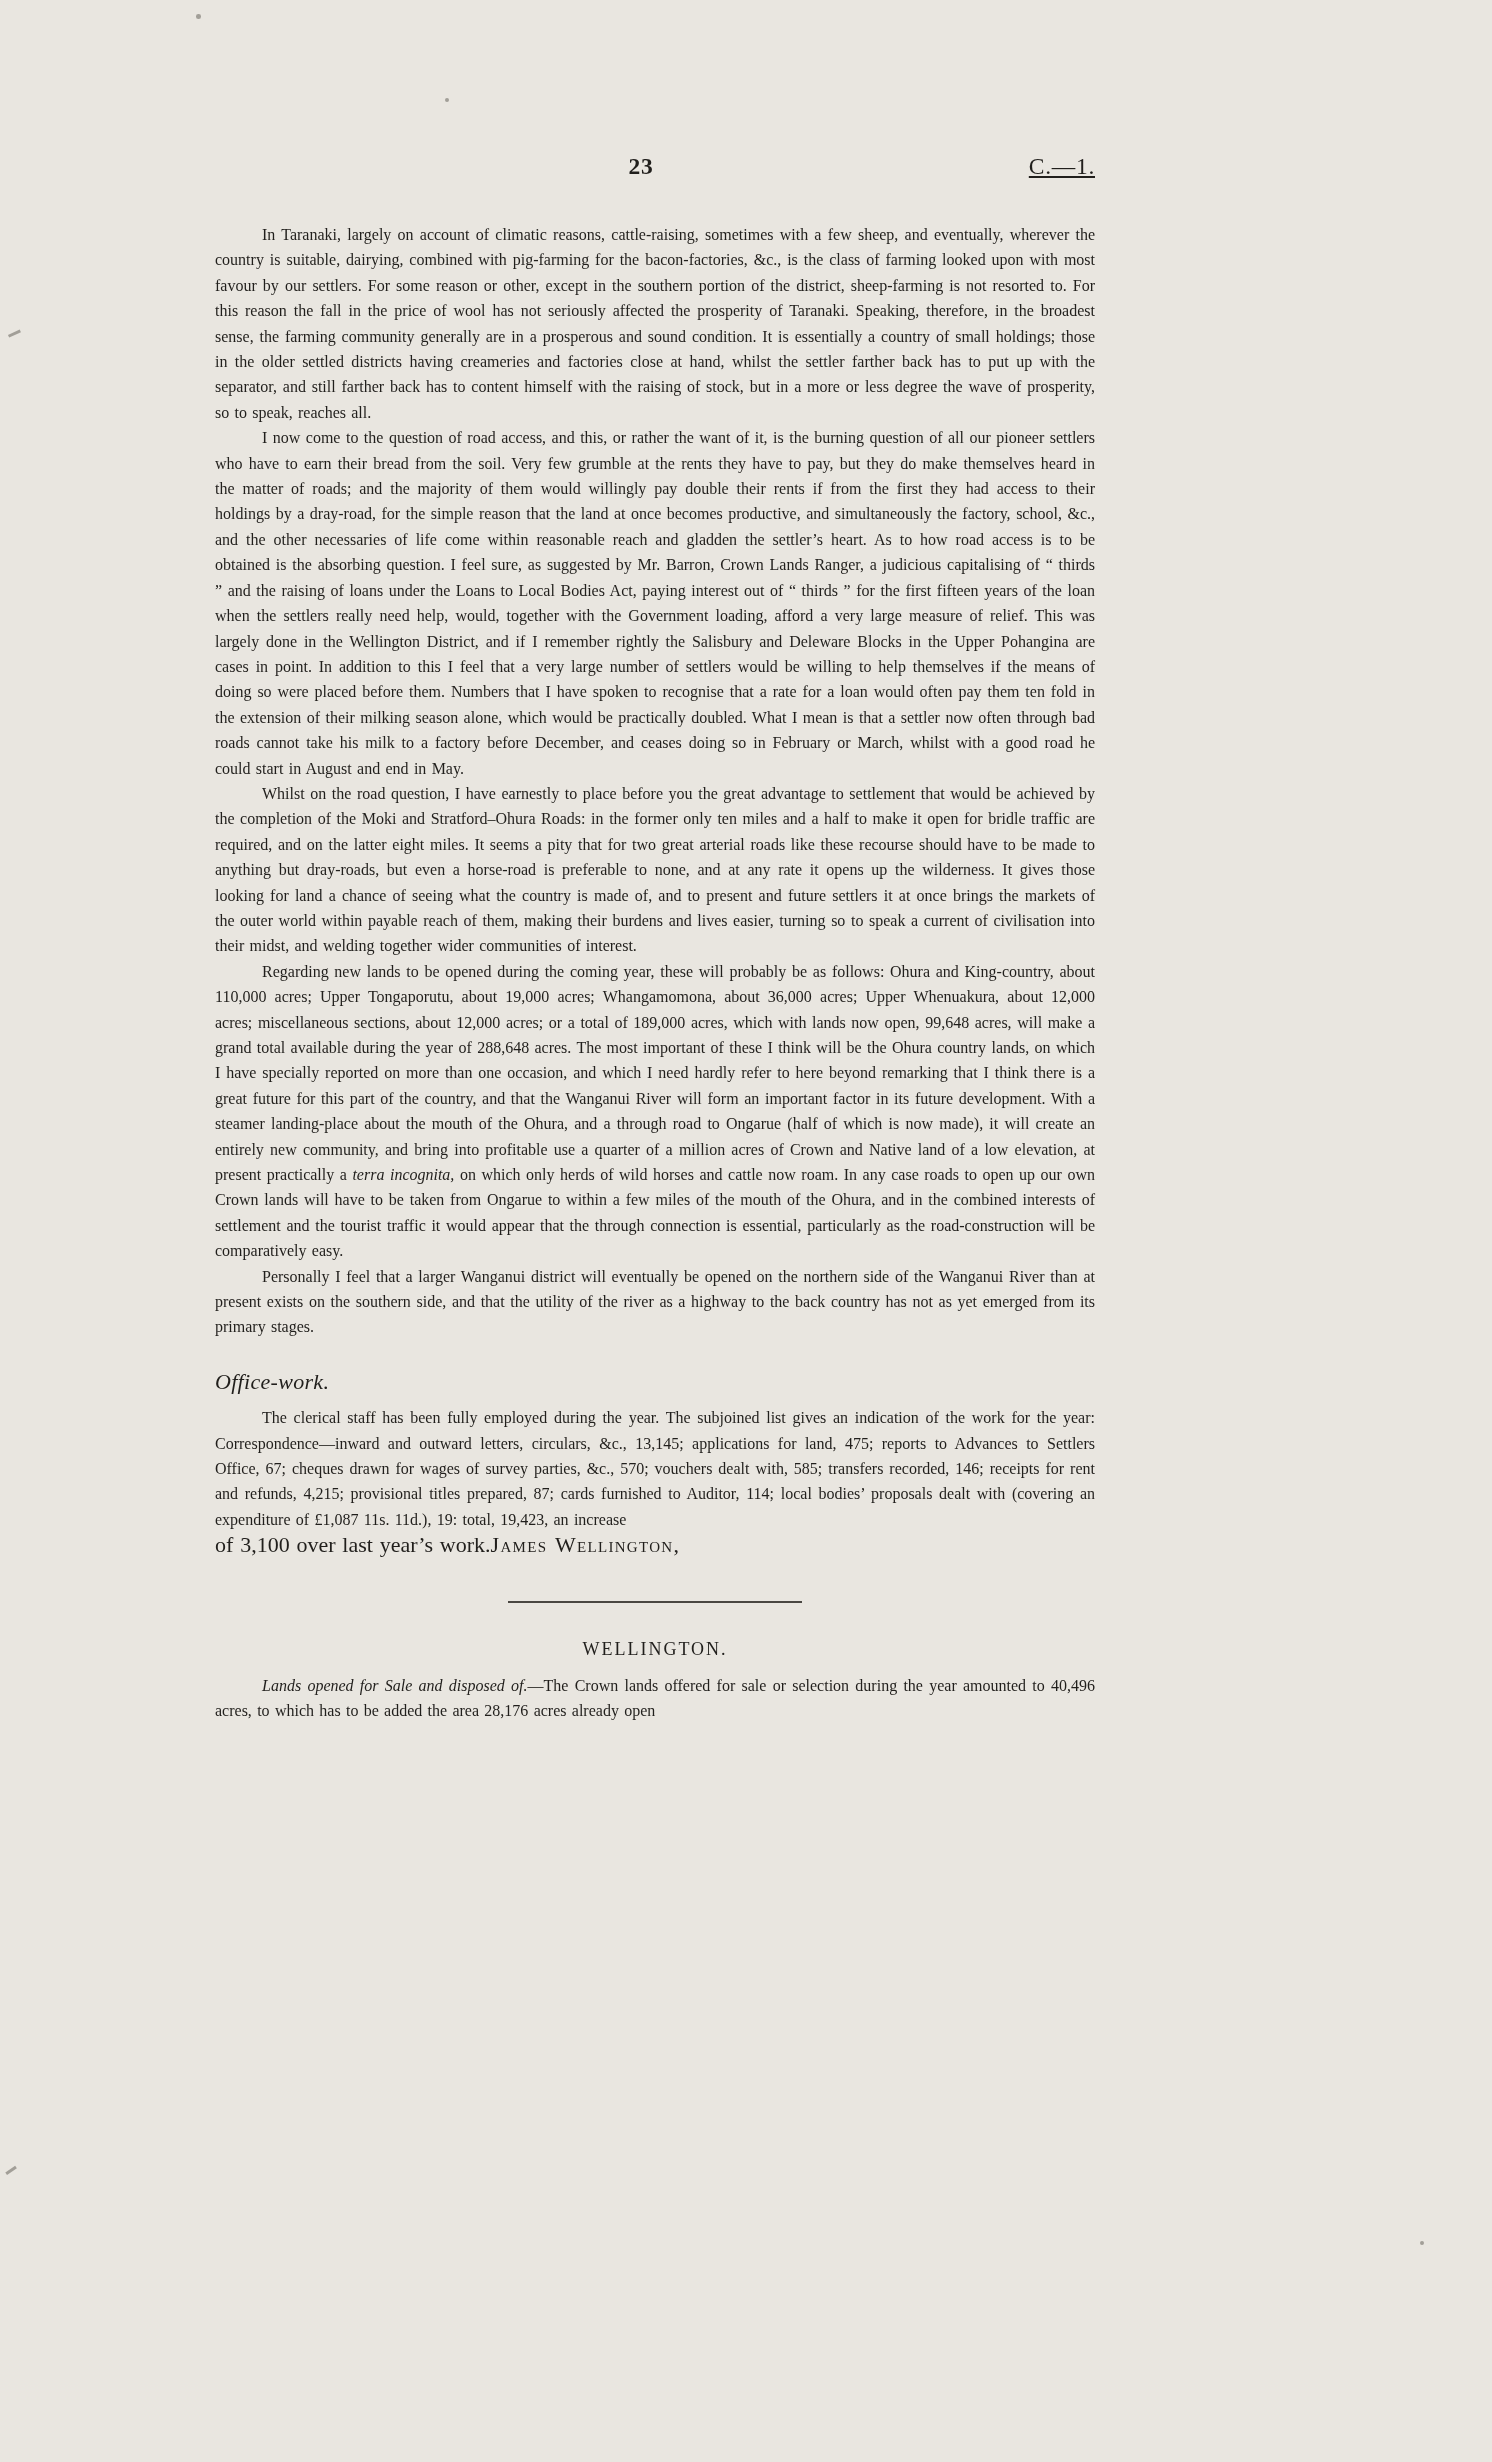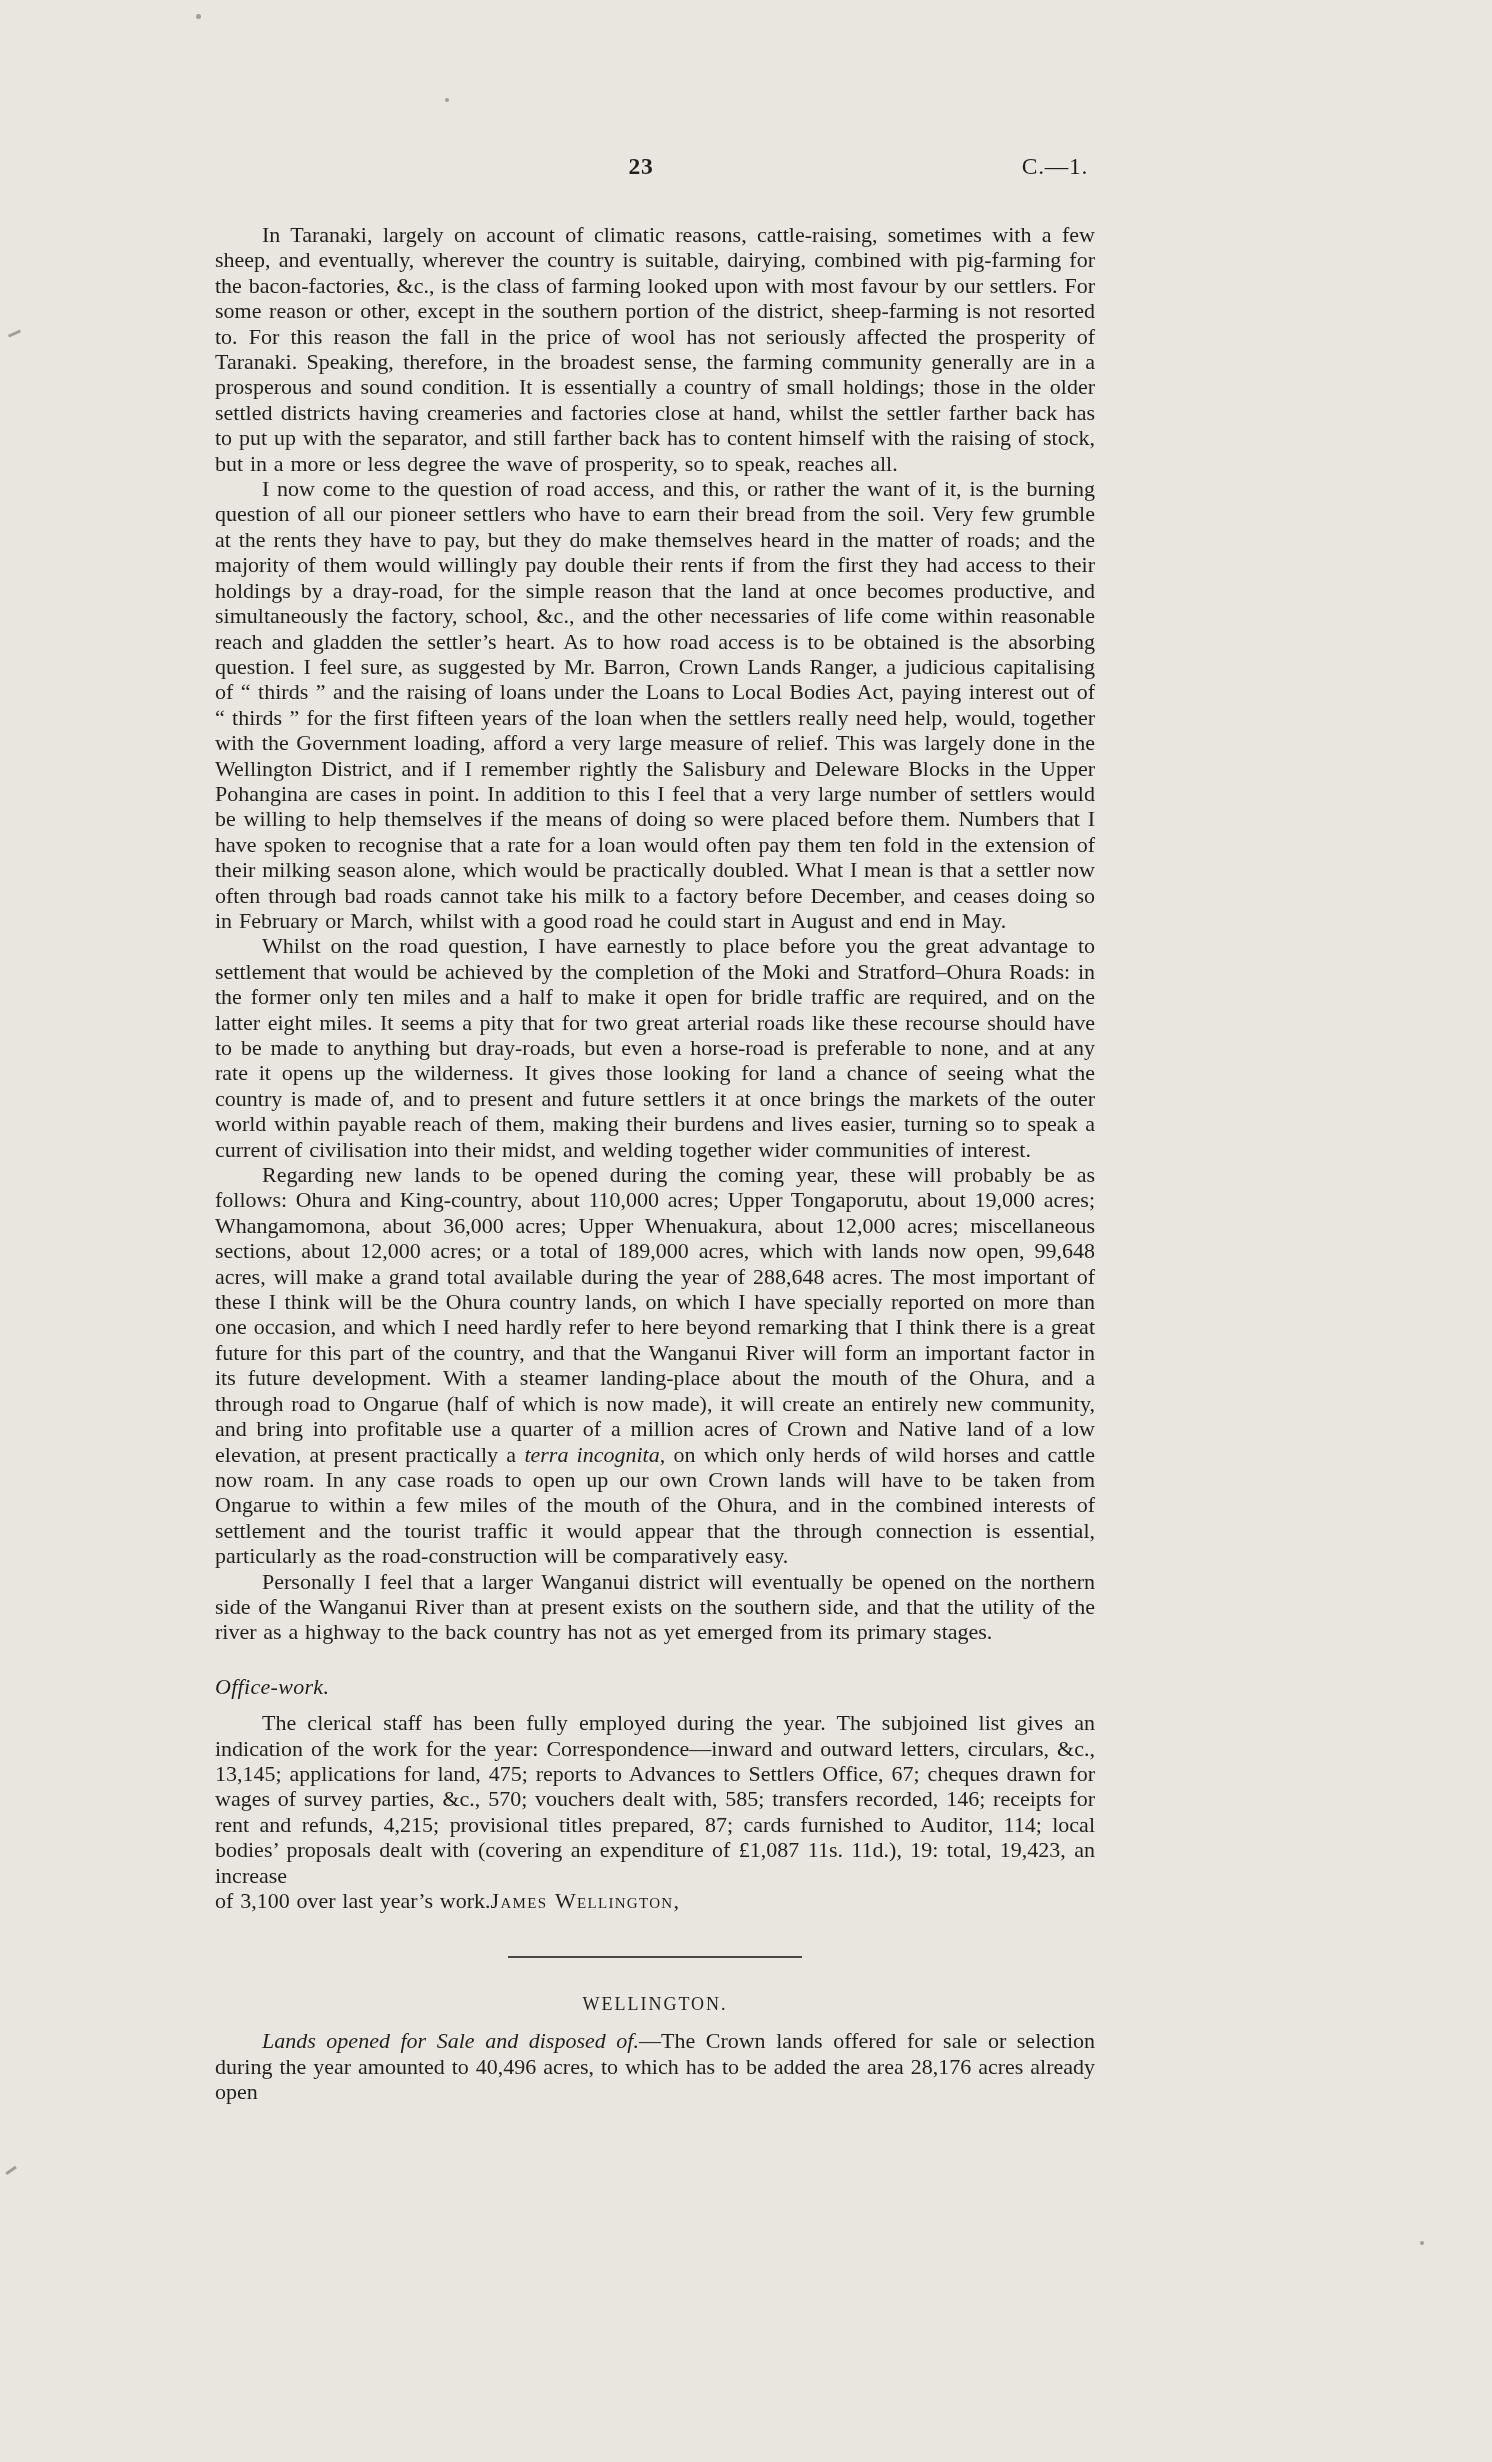--- a/index.html
+++ b/index.html
@@ -27,25 +27,26 @@
     font-size: 23.5px;
   }
   .pageno {
     position: absolute;
     left: 47%;
     font-weight: bold;
     letter-spacing: 0.7px;
   }
   .docref {
     position: absolute;
-    right: 7px;
+    right: 0;
     letter-spacing: 0.7px;
+    text-decoration: underline;
   }
   .para {
-    font-size: 22px;
+    font-size: 16px;
     line-height: 25.4px;
     text-align: justify;
     text-indent: 47px;
     word-spacing: 1.3px;
     margin: 0;
   }
   .section-heading {
     font-style: italic;
     font-weight: normal;
     font-size: 22px;

